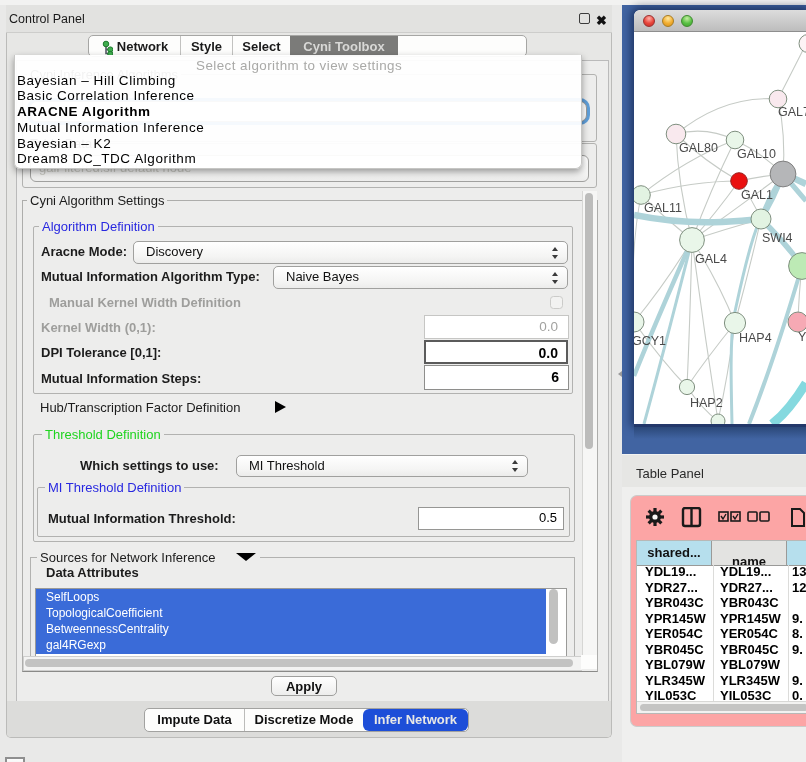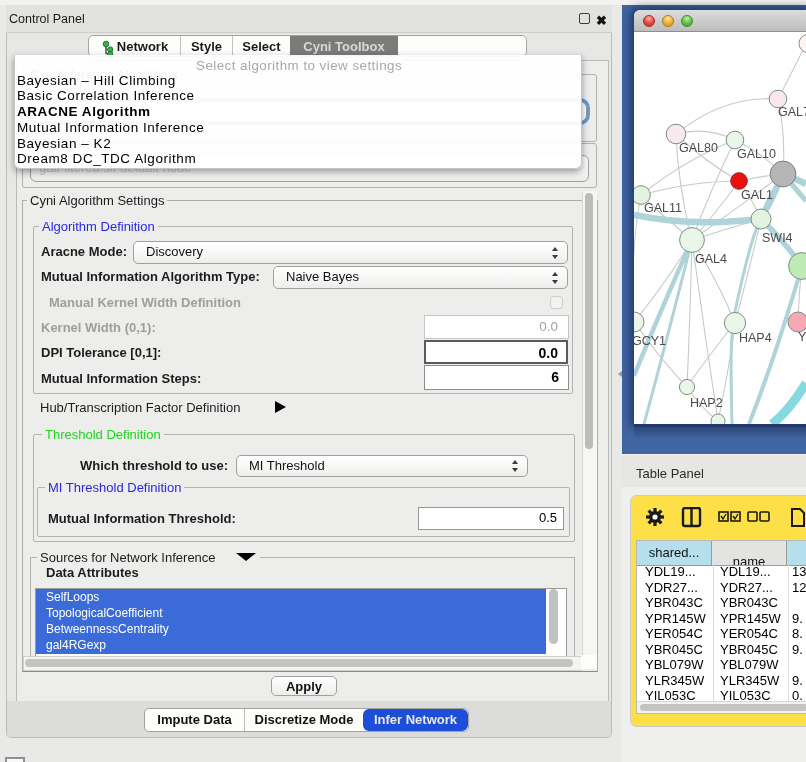--- a/index.html
+++ b/index.html
@@ -92,21 +92,21 @@
 
 <div class="abs blab" style="left:41px;top:371px;">Mutual Information Steps:</div>
 <div class="tfield" style="left:424px;top:365px;width:134px;height:20px;border:1px solid #8e8e8c;color:#000;padding-right:9px;padding-top:3px;font-size:14px;font-weight:bold;">6</div>
 
 <div class="abs" style="left:40px;top:400px;font-size:13px;color:#1c1c1c;">Hub/Transcription Factor Definition</div>
 <div class="abs" style="left:275px;top:401px;width:0;height:0;border-top:6px solid transparent;border-bottom:6px solid transparent;border-left:11.5px solid #000;"></div>
 
 <div class="abs" style="left:33px;top:434px;width:540px;height:106px;border:1px solid #b2b2b0;border-radius:2px;"></div>
 <div class="grouptitle" style="left:42px;top:428px;color:#1fd41f;">Threshold Definition</div>
 
-<div class="abs blab" style="left:80px;top:458px;">Which threshold to use:</div>
+<div class="abs blab" style="left:80px;top:458px;">Which settings to use:</div>
 <div class="combo" style="left:236px;top:455px;width:290px;height:20px;">
     <div class="ctext">MI Threshold</div>
     <div class="spin"></div>
   </div>
 
 <div class="abs" style="left:37px;top:487px;width:531px;height:48px;border:1px solid #b2b2b0;border-radius:2px;"></div>
 <div class="grouptitle" style="left:45px;top:481px;color:#2828e0;">MI Threshold Definition</div>
 
 <div class="abs blab" style="left:48px;top:511px;">Mutual Information Threshold:</div>
 <div class="tfield" style="left:418px;top:507px;width:138px;height:19px;border:1px solid #969694;color:#000;padding-right:6px;padding-top:2px;">0.5</div>
@@ -232,21 +232,21 @@
 </div>
 
 <div class="abs" style="left:634px;top:424px;width:172px;height:3px;background:#23386a;"></div>
 <div class="abs" style="left:634px;top:427px;width:172px;height:12px;background:linear-gradient(#2b4878,#4164a2);"></div>
 
 <div class="abs" style="left:622px;top:454px;width:184px;height:1.5px;background:#f2f2f1;"></div>
 <div class="abs" style="left:622px;top:455px;width:184px;height:32px;background:#e6e6e4;"></div>
 <div class="abs" style="left:636px;top:466px;font-size:13px;color:#2a2a2a;">Table Panel</div>
 <div class="abs" style="left:622px;top:487px;width:184px;height:275px;background:#efefee;"></div>
 
-<div class="abs" style="left:630px;top:495px;width:176px;height:230px;background:#fde047;border:1px solid #cbcbca;border-radius:7px 0 0 7px;border-right:none;">
+<div class="abs" style="left:630px;top:495px;width:176px;height:230px;background:#fca5a5;border:1px solid #cbcbca;border-radius:7px 0 0 7px;border-right:none;font-weight:bold;">
 
   <svg width="176" height="40" style="position:absolute;left:0;top:11px;">
 
     <g transform="translate(24,10)" fill="#1a1a1a">
       <circle cx="0" cy="0" r="6"></circle>
       <g fill="#1a1a1a">
         <rect x="-1.6" y="-9" width="3.2" height="18"></rect>
         <rect x="-9" y="-1.6" width="18" height="3.2"></rect>
         <rect x="-1.6" y="-9" width="3.2" height="18" transform="rotate(45)"></rect>
         <rect x="-1.6" y="-9" width="3.2" height="18" transform="rotate(-45)"></rect>

